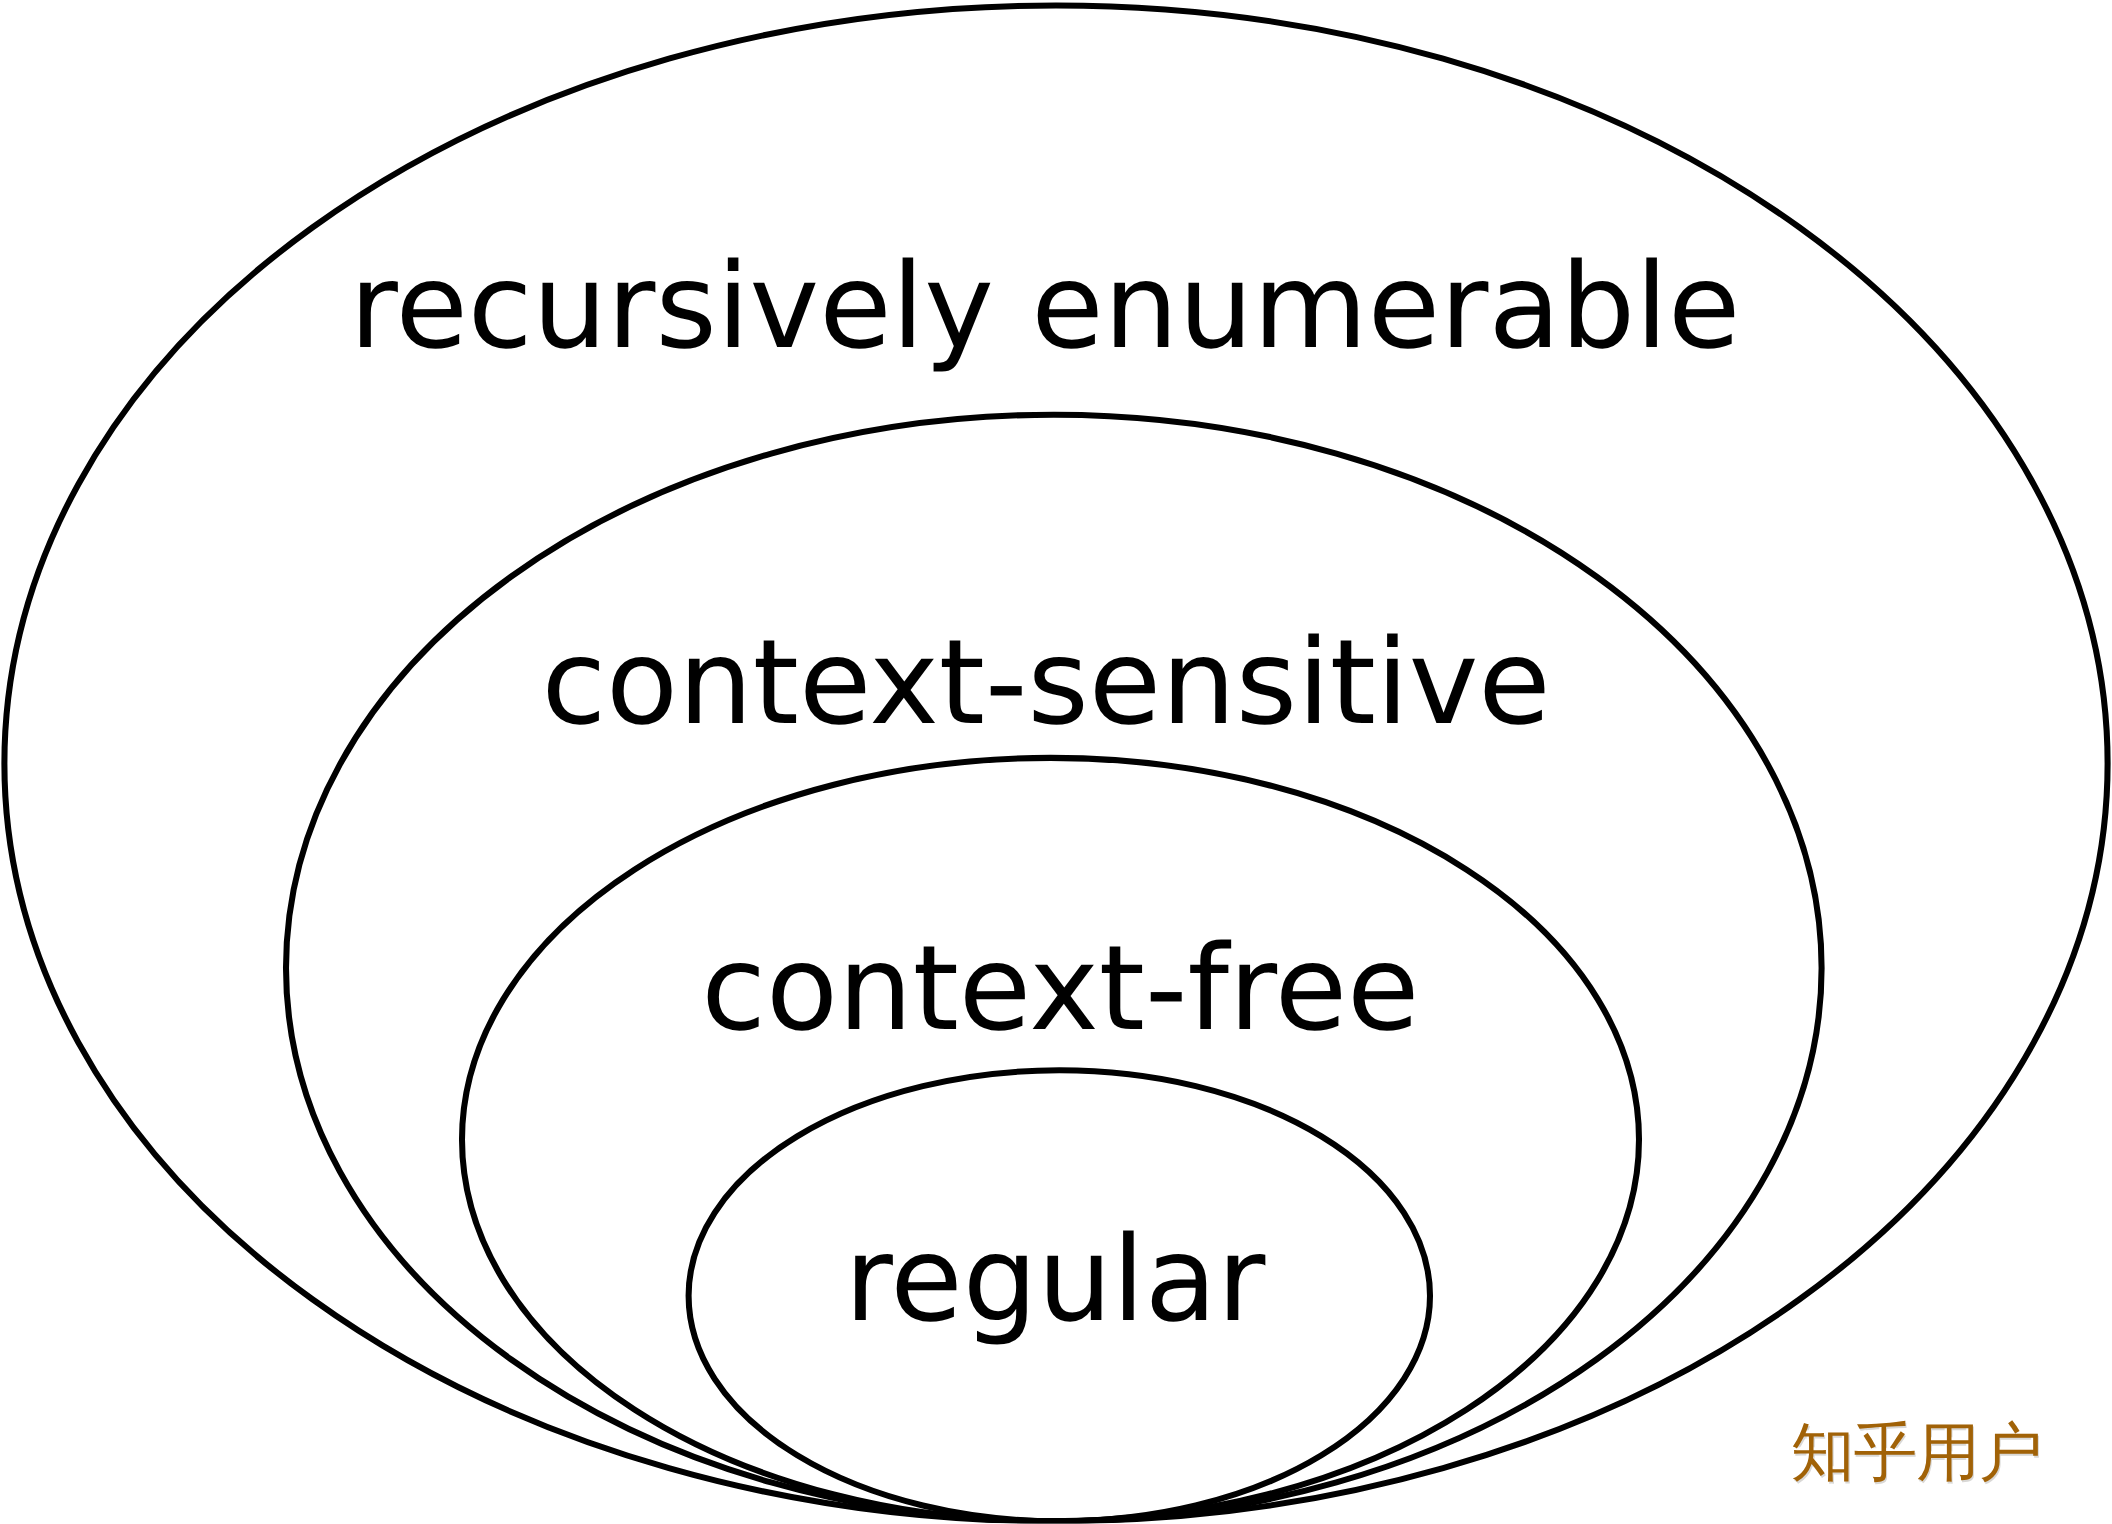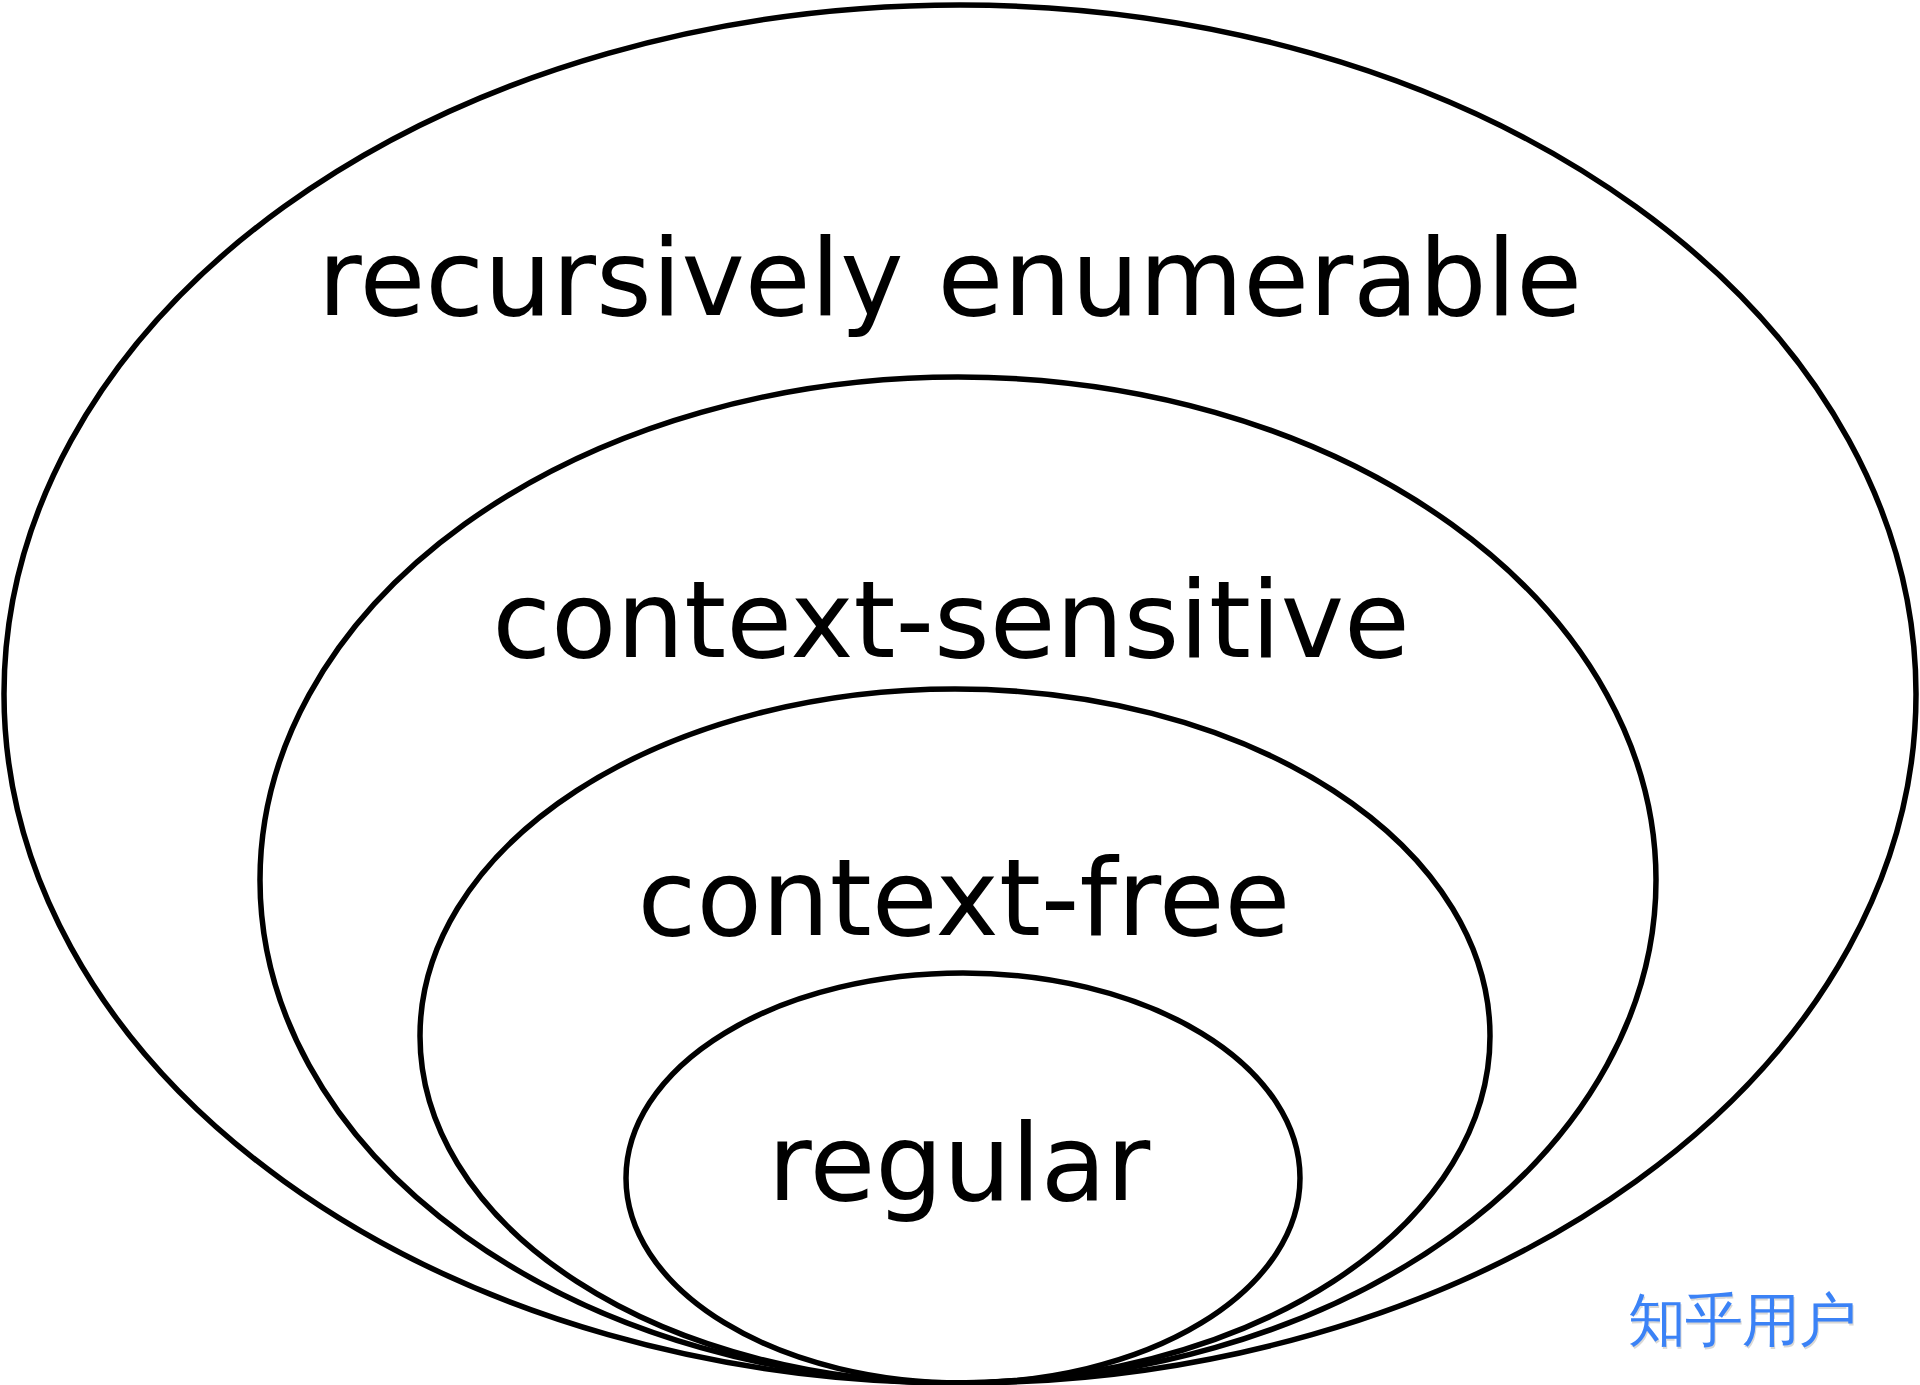--- a/index.html
+++ b/index.html
@@ -14,21 +14,21 @@
   svg text{
     font-family:"DejaVu Sans",sans-serif;
     font-weight:400;
   }
   .watermark{
     position:absolute;
     left:1628px;
     top:1282px;
     font-size:58px;
     letter-spacing:-1px;
-    color:#3b82f6;
+    color:#a16207;
     text-shadow:-2px -3px 1px rgba(255,255,255,0.95), 1px 2px 0 rgba(170,168,165,0.45);
     font-family:"DejaVu Sans",sans-serif;
     user-select:none;
     white-space:nowrap;
   }
 </style>
 </head>
 <body>
 
 <div class="canvas">

